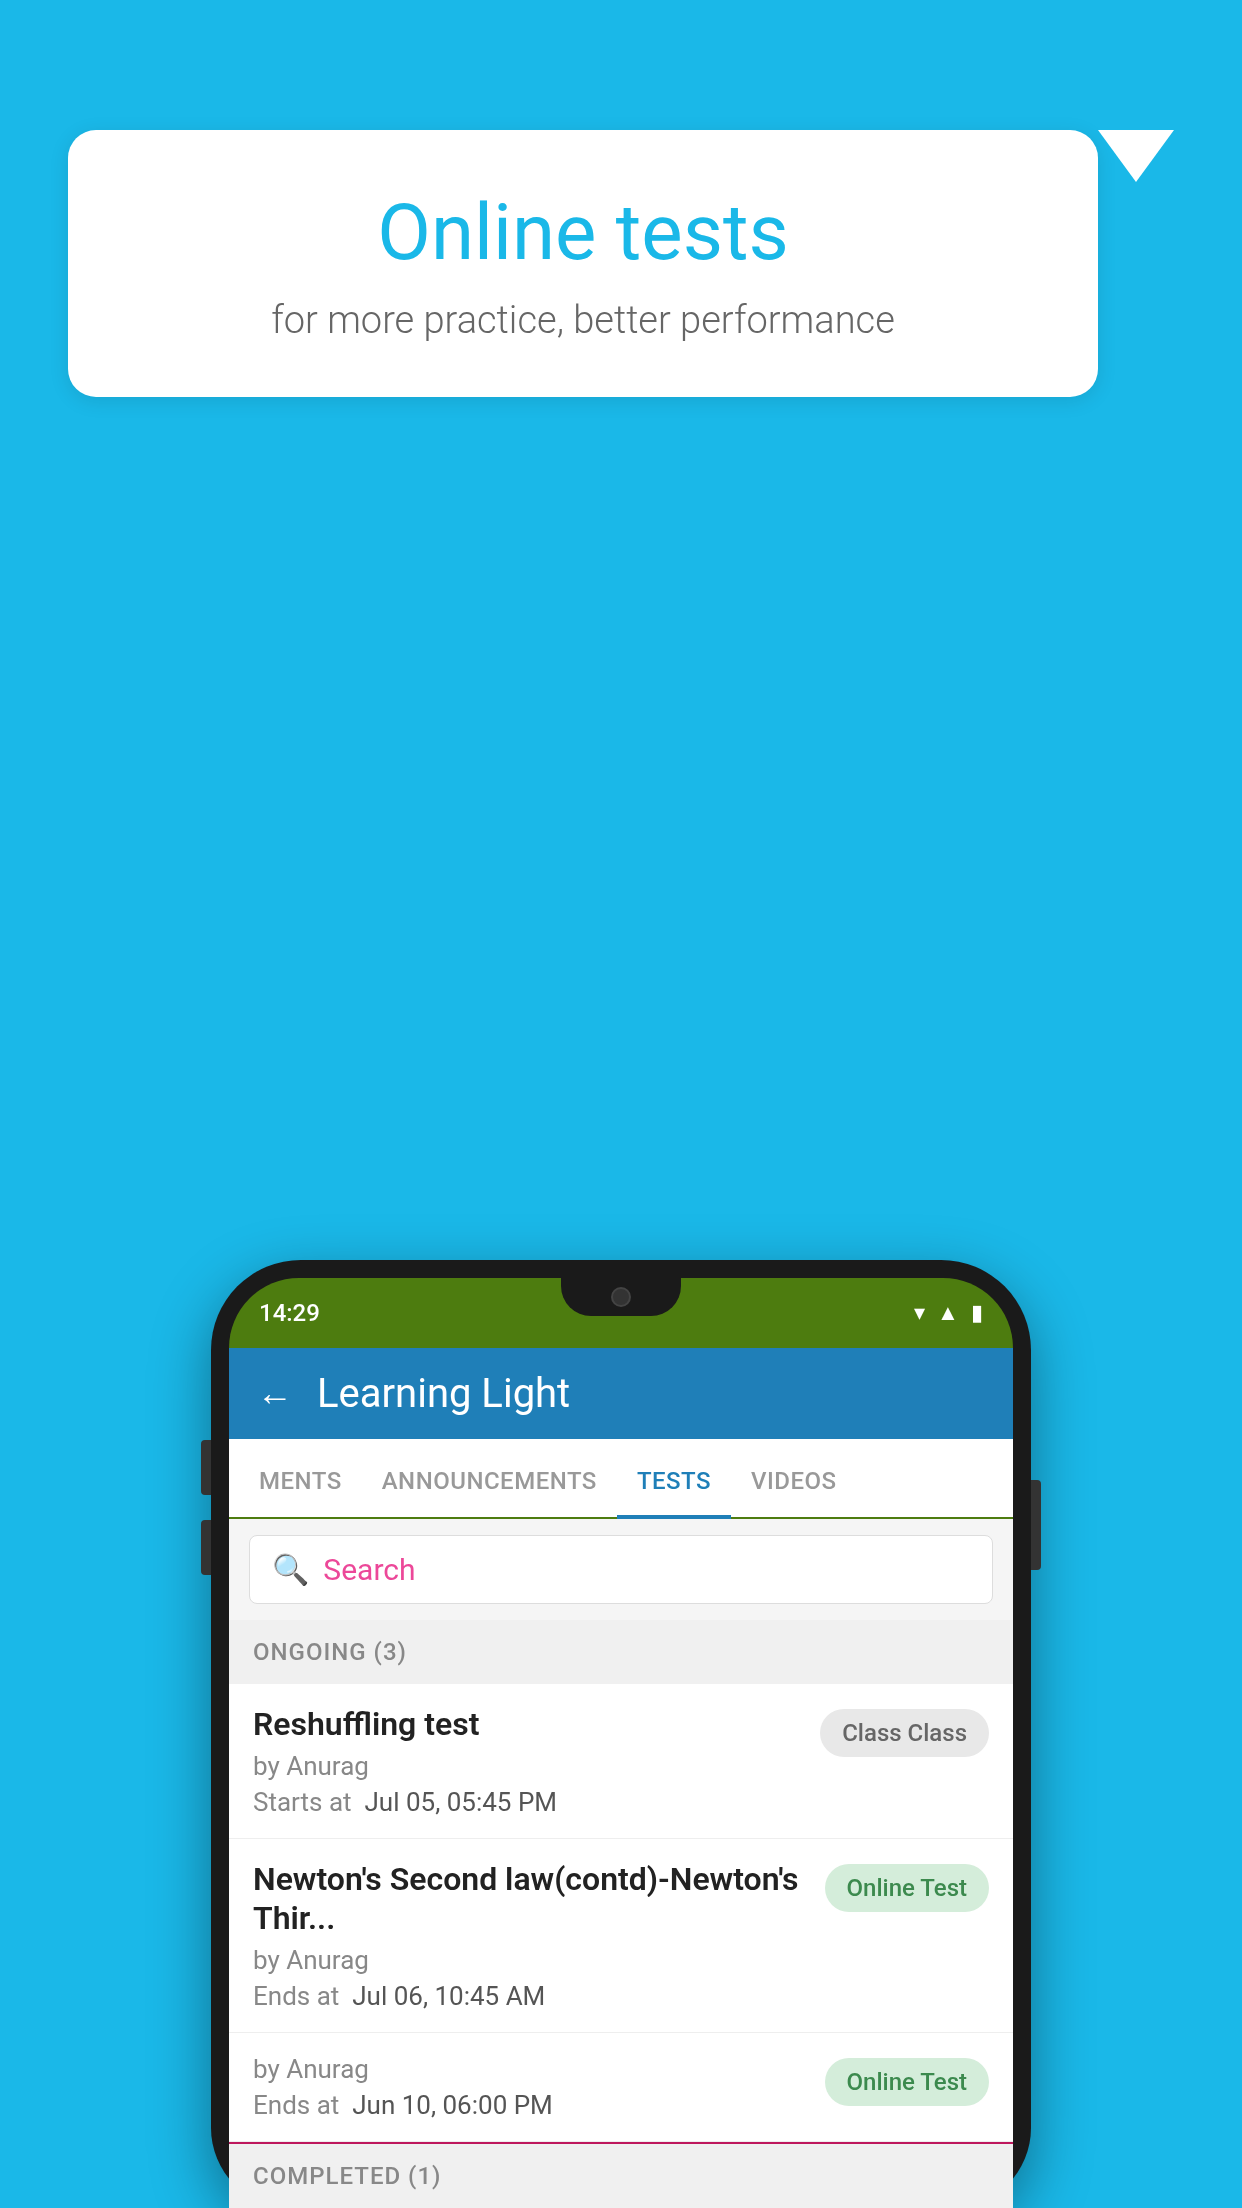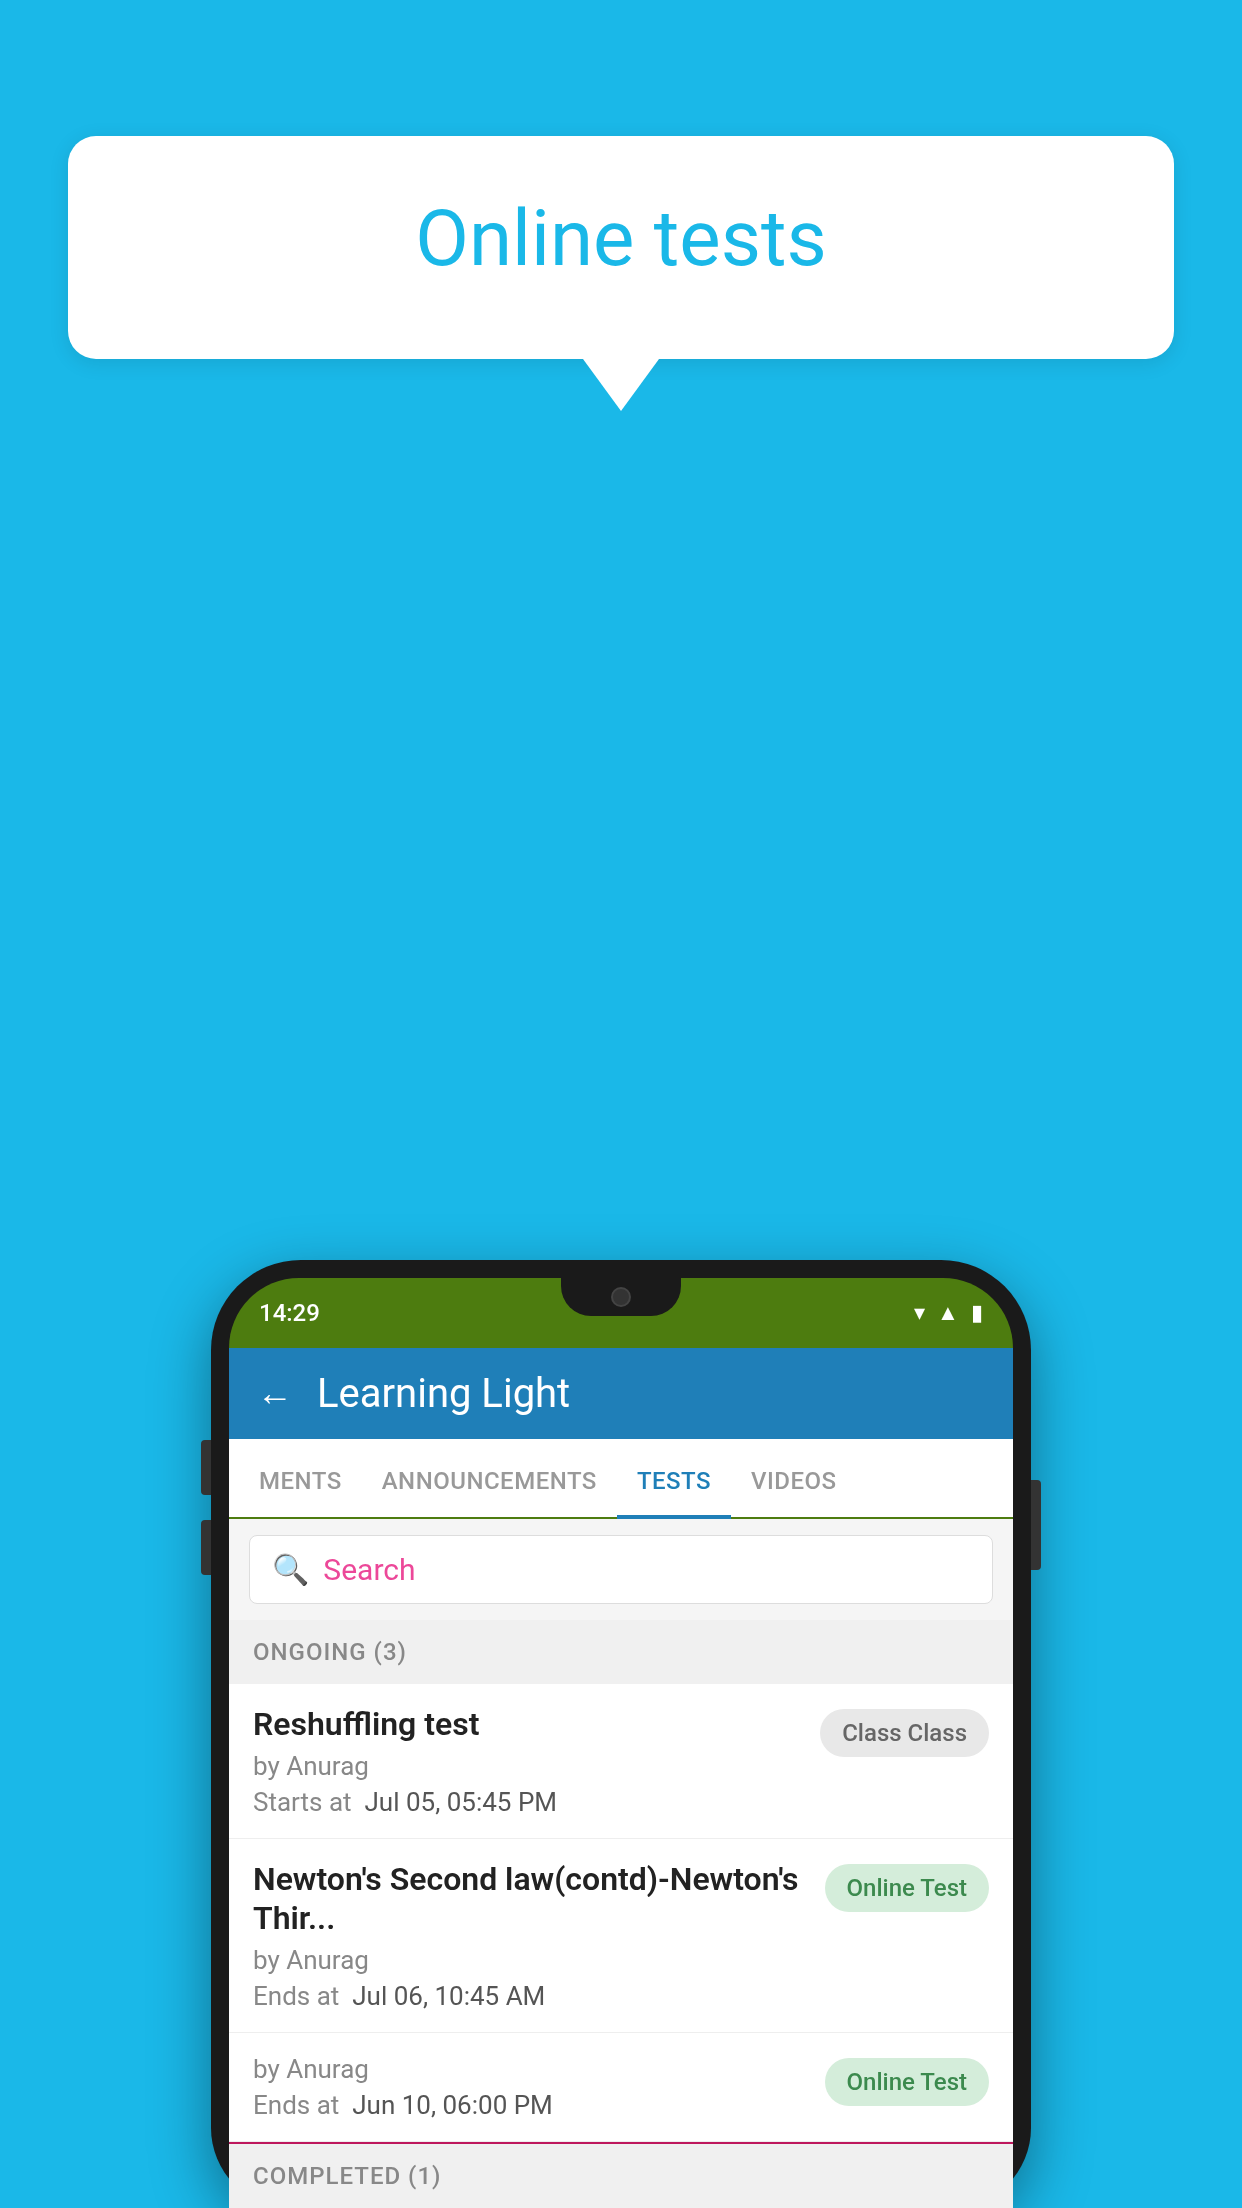--- a/index.html
+++ b/index.html
@@ -10,26 +10,26 @@
       height: 2208px;
       background-color: #1ab8e8;
       font-family: 'Roboto', Arial, sans-serif;
       overflow: hidden;
       position: relative;
     }
 
     
     .speech-bubble-wrapper {
       position: absolute;
-      top: 136px;
+      top: 130px;
       left: 68px;
       right: 68px;
       display: flex;
-      flex-direction: column;
-      align-items: center;
+      flex-direction: row;
+      align-items: flex-start;
     }
 
     .speech-bubble {
       background: white;
       border-radius: 28px;
       padding: 60px 80px 55px;
       width: 100%;
       text-align: center;
       box-shadow: 0 4px 20px rgba(0,0,0,0.1);
     }
@@ -318,20 +318,21 @@
       background: #333;
       border-radius: 0 4px 4px 0;
     }
   </style>
 </head>
 <body>
 
 <div class="speech-bubble-wrapper">
   <div class="speech-bubble">
     <div class="speech-bubble-title">Online tests</div>
+    <div class="speech-bubble-subtitle">for more practice, better performance</div>
   </div>
   <div class="speech-bubble-tail"></div>
 </div>
 
 <div class="phone-wrapper">
   <div class="phone-outer">
 
     <div class="side-buttons-left"></div>
     <div class="side-buttons-left2"></div>
     <div class="side-buttons-right"></div>

